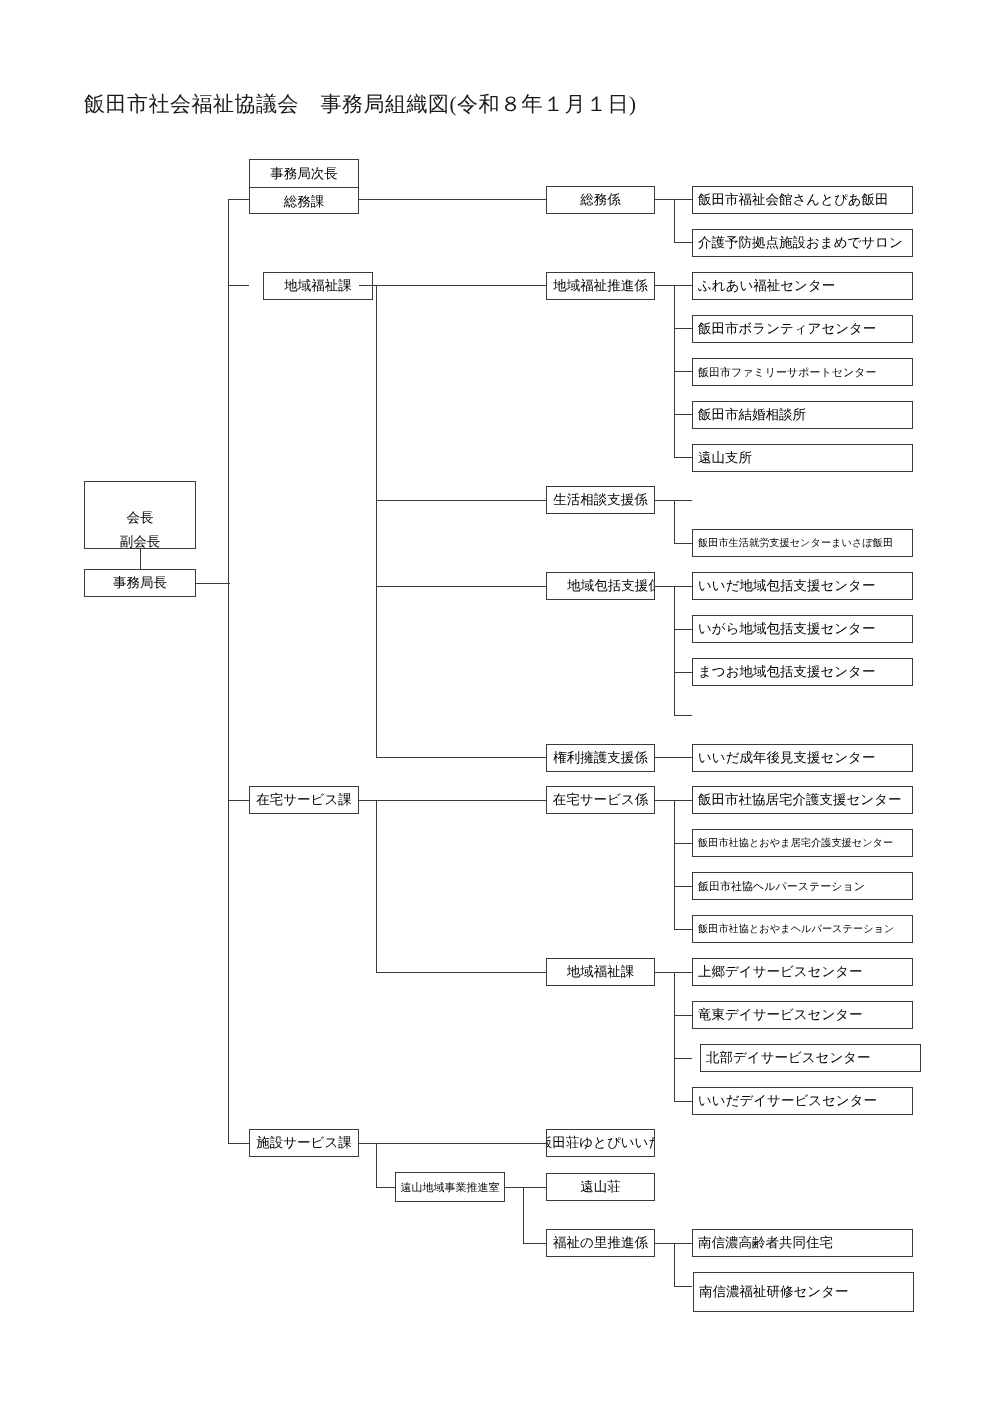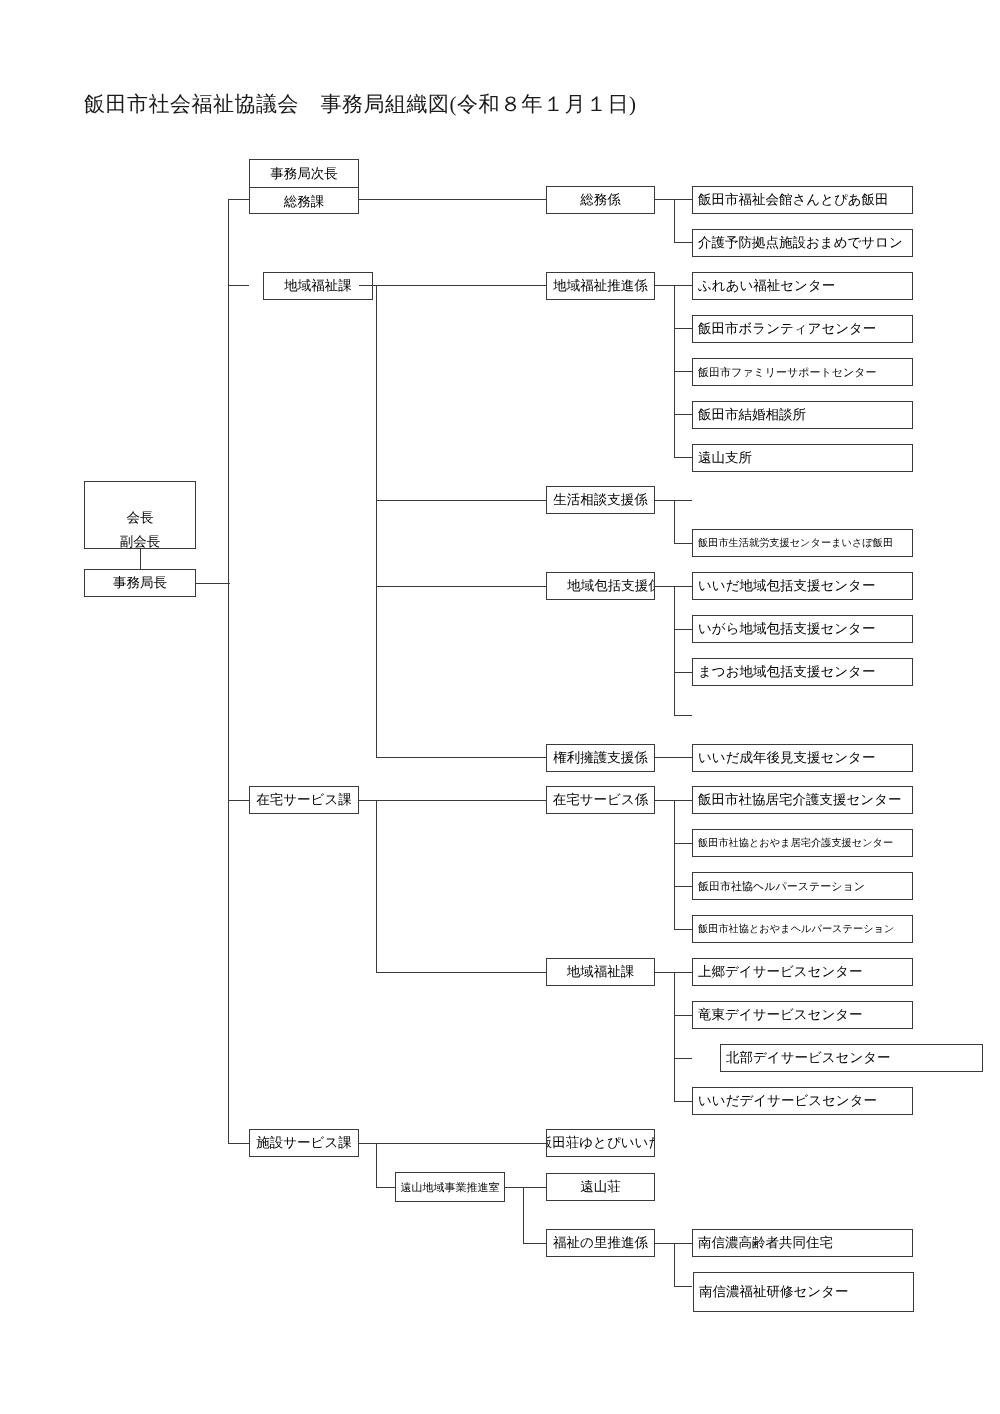--- a/index.html
+++ b/index.html
@@ -168,21 +168,21 @@
 
   <div class="h" style="left:376px;top:972px;width:170px;"></div>
   <div class="box center" style="left:546px;top:958px;width:109px;height:28px;">地域福祉課</div>
   <div class="h" style="left:655px;top:972px;width:19px;"></div>
   <div class="v" style="left:674px;top:972px;height:129px;"></div>
   <div class="h" style="left:674px;top:972px;width:18px;"></div>
   <div class="box left" style="left:692px;top:958px;width:221px;height:28px;">上郷デイサービスセンター</div>
   <div class="h" style="left:674px;top:1015px;width:18px;"></div>
   <div class="box left" style="left:692px;top:1001px;width:221px;height:28px;">竜東デイサービスセンター</div>
   <div class="h" style="left:674px;top:1058px;width:18px;"></div>
-  <div class="box left" style="left:720px;top:1044px;width:263px;height:28px;">北部デイサービスセンター</div>
+  <div class="box left" style="left:700px;top:1044px;width:221px;height:28px;">北部デイサービスセンター</div>
   <div class="h" style="left:674px;top:1101px;width:18px;"></div>
   <div class="box left" style="left:692px;top:1087px;width:221px;height:28px;font-family:Liberation Serif, serif;">いいだデイサービスセンター</div>
 
   <div class="h" style="left:228px;top:1143px;width:21px;"></div>
   <div class="box center" style="left:249px;top:1129px;width:110px;height:28px;">施設サービス課</div>
   <div class="h" style="left:359px;top:1143px;width:187px;"></div>
   <div class="box center" style="left:546px;top:1129px;width:109px;height:28px;">飯田荘ゆとぴいいだ</div>
 
   <div class="v" style="left:376px;top:1143px;height:44px;"></div>
   <div class="h" style="left:376px;top:1187px;width:19px;"></div>

